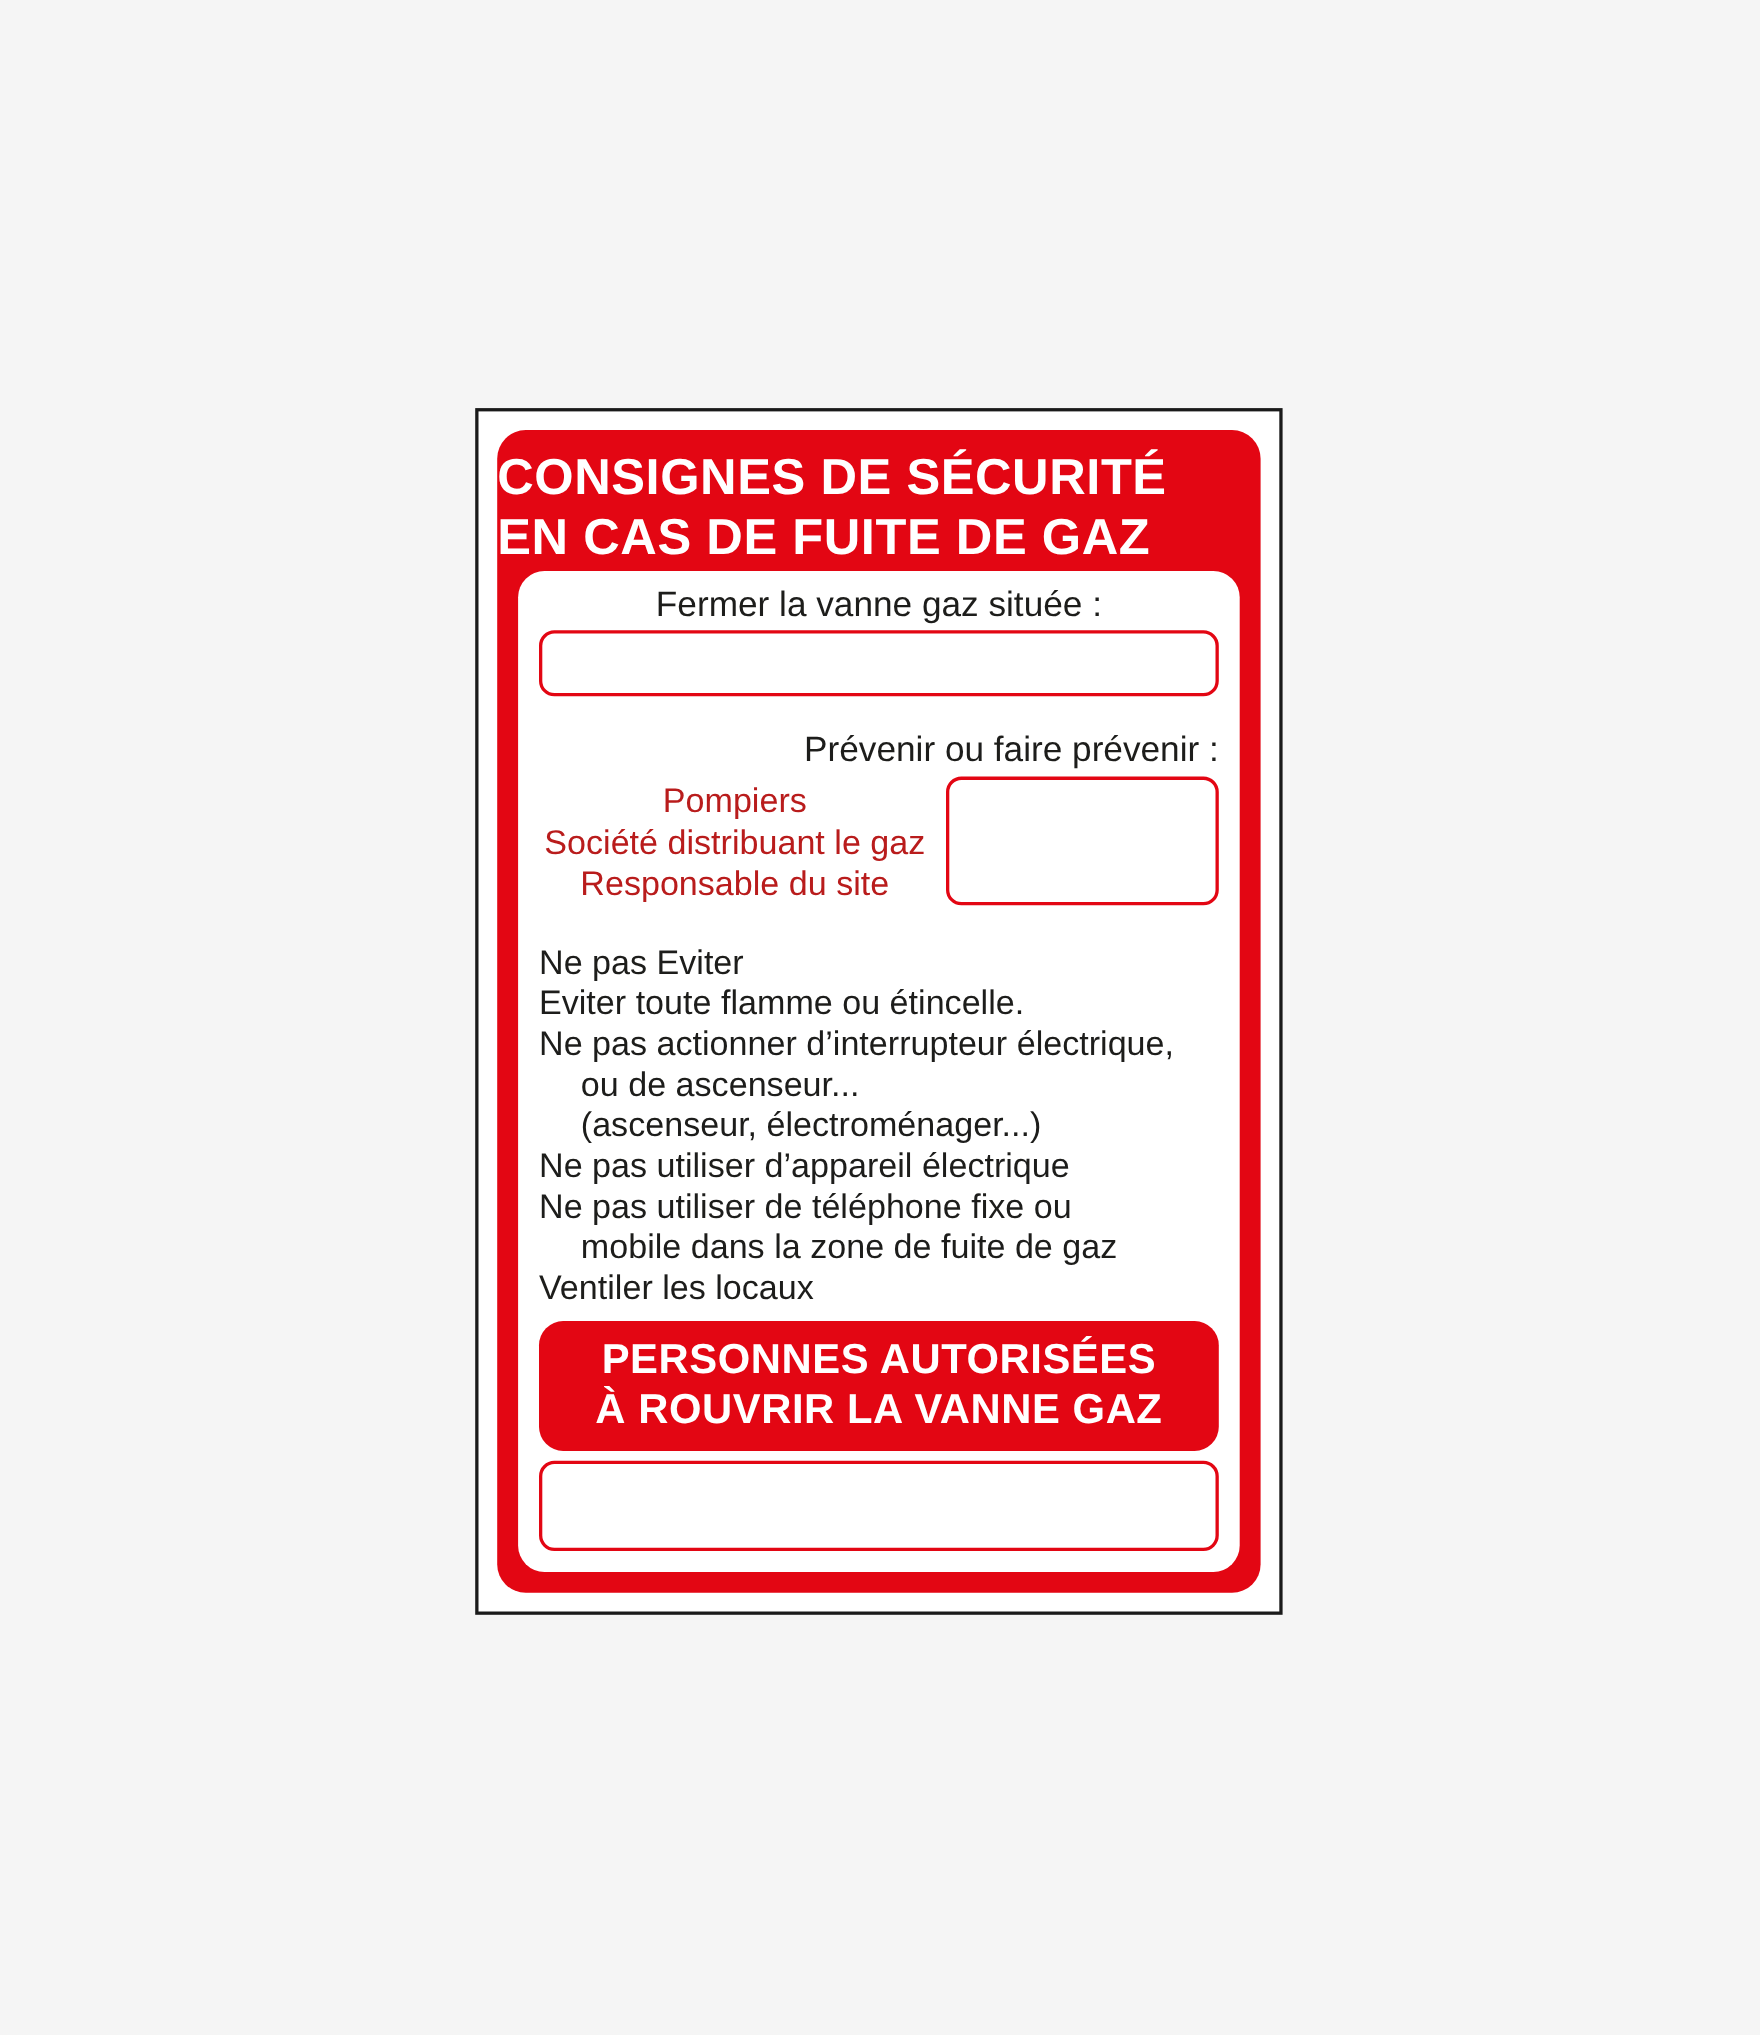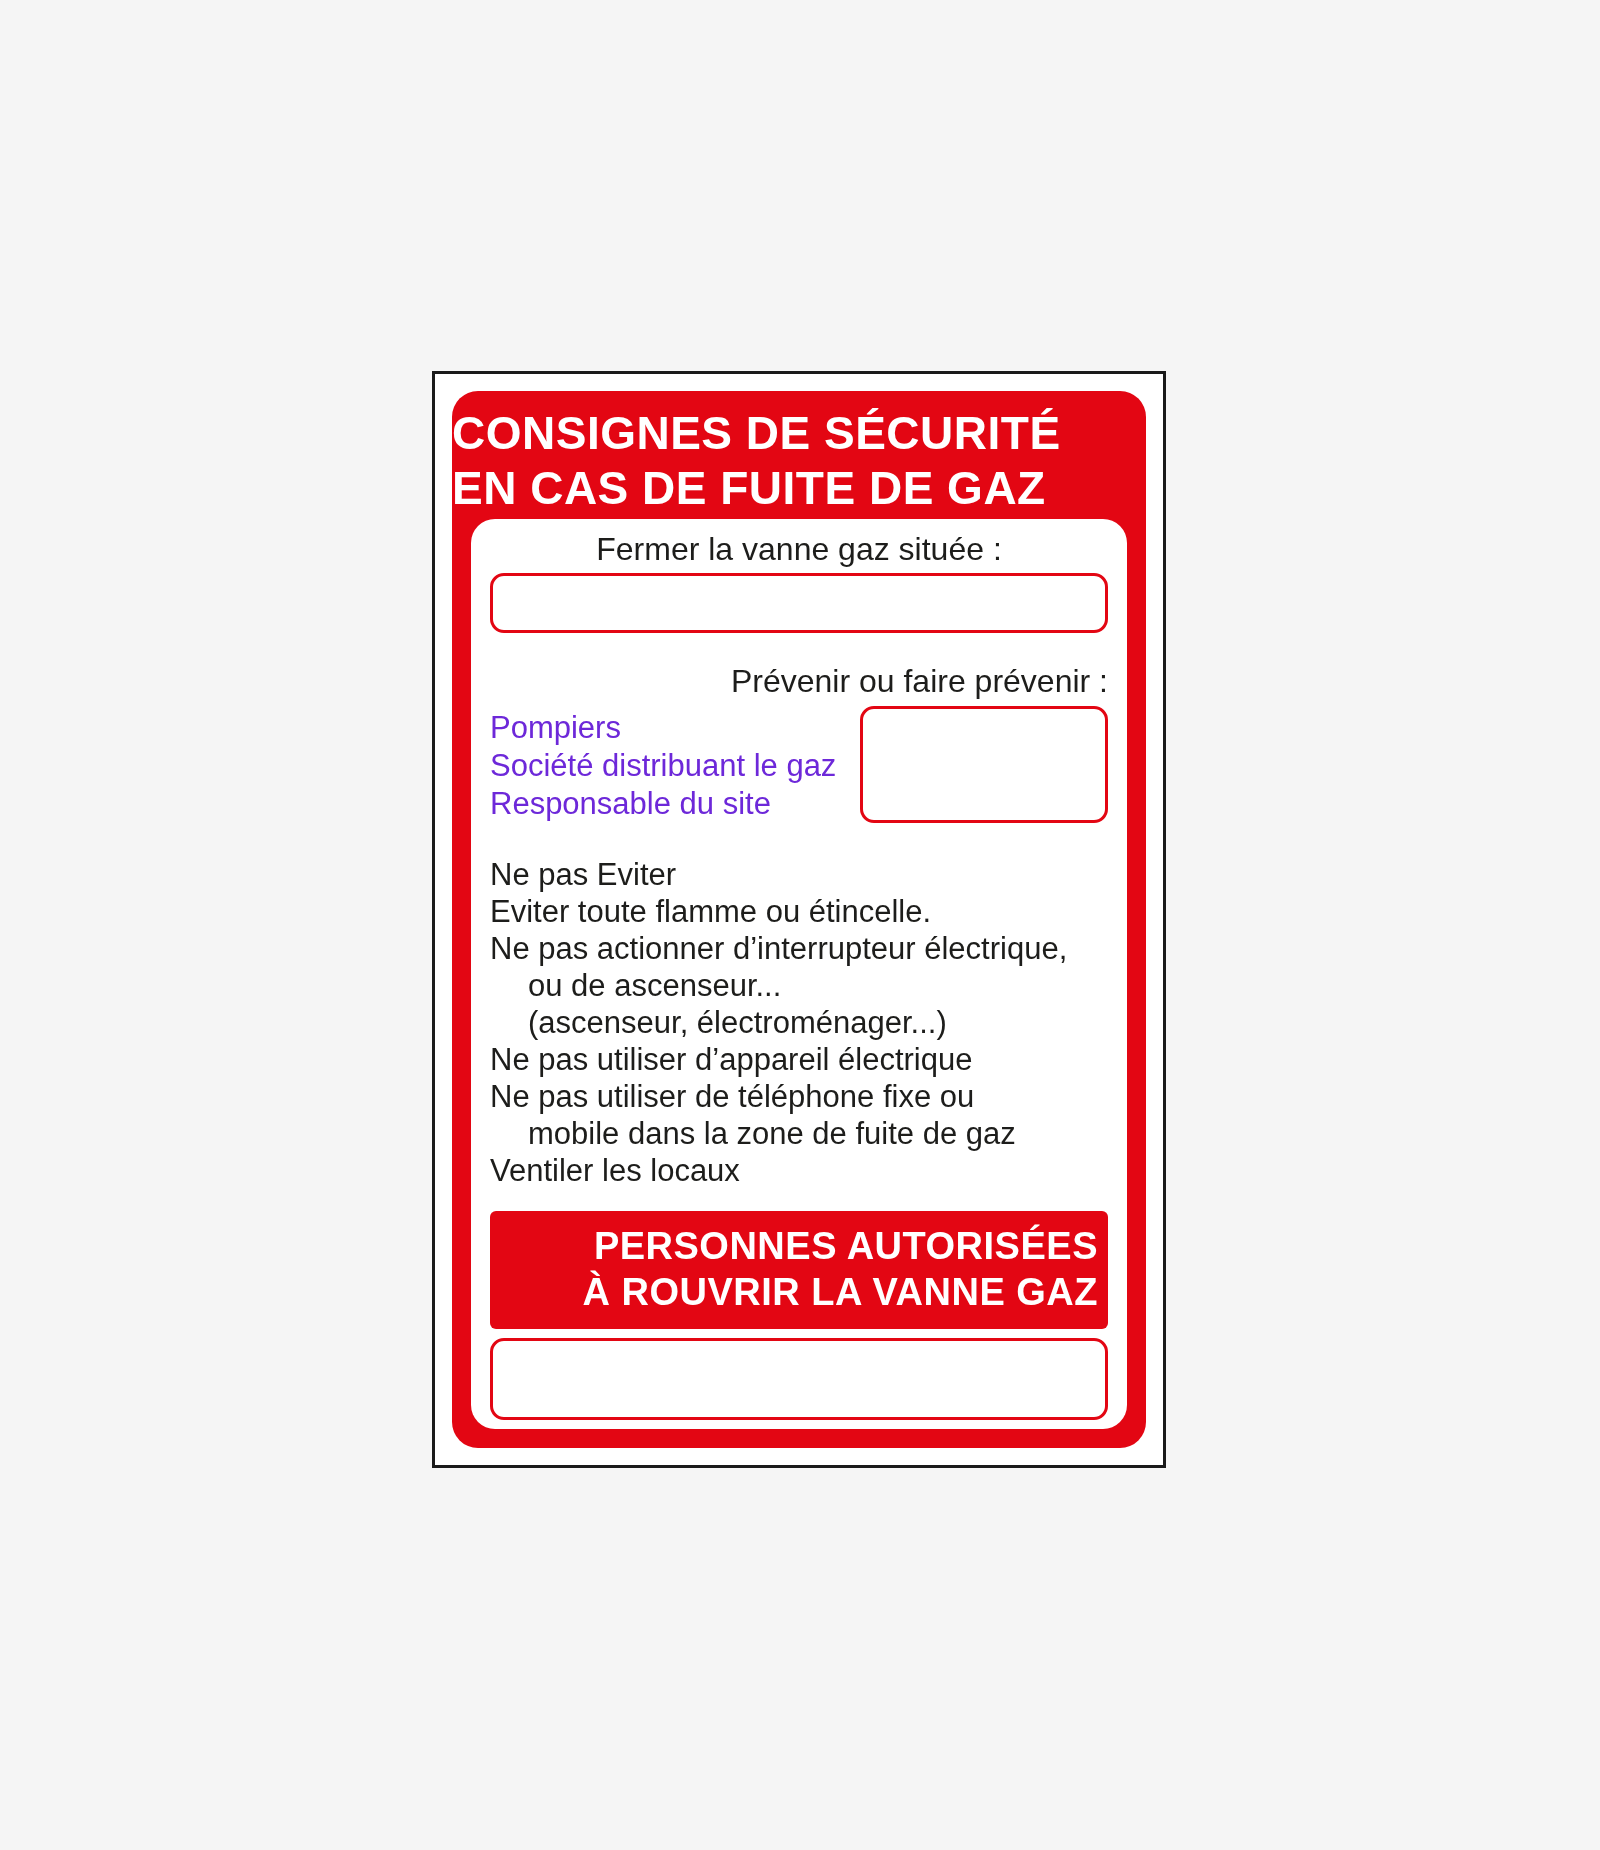--- a/index.html
+++ b/index.html
@@ -57,46 +57,46 @@
     background: #ffffff;
     box-sizing: border-box;
     font-size: 30px;
     color: #1d1d1b;
   }
   .box1 { height: 60px; margin-top: 4px; }
 
   .notify-row { margin-top: 5px; display: flex; align-items: stretch; }
   .notify-labels {
     flex: 1;
-    text-align: left;
+    text-align: center;
     font-size: 31px;
     line-height: 38px;
     padding-top: 3px;
-    color: #6d28d9;
+    color: #b91c1c;
   }
   .box2 { width: 248px; margin-left: 14px; height: 117px; flex: 0 0 auto; }
 
   .instructions {
     margin-top: 33px;
     font-size: 31px;
     line-height: 37px;
     color: #1d1d1b;
   }
   .instructions .line { white-space: nowrap; }
   .instructions .indent { padding-left: 38px; }
 
   .banner {
-    margin-top: 22px;
+    margin-top: 12px;
     background: #e30613;
-    border-radius: 6px;
+    border-radius: 22px;
     color: #ffffff;
     font-weight: bold;
     font-size: 38px;
     line-height: 46px;
-    text-align: right;
+    text-align: center;
     padding: 12px 10px 14px 10px;
     letter-spacing: 0.5px;
   }
 
   .box3 { margin-top: 9px; height: 82px; }
 </style>
 </head>
 <body>
 
 <div class="stage">

